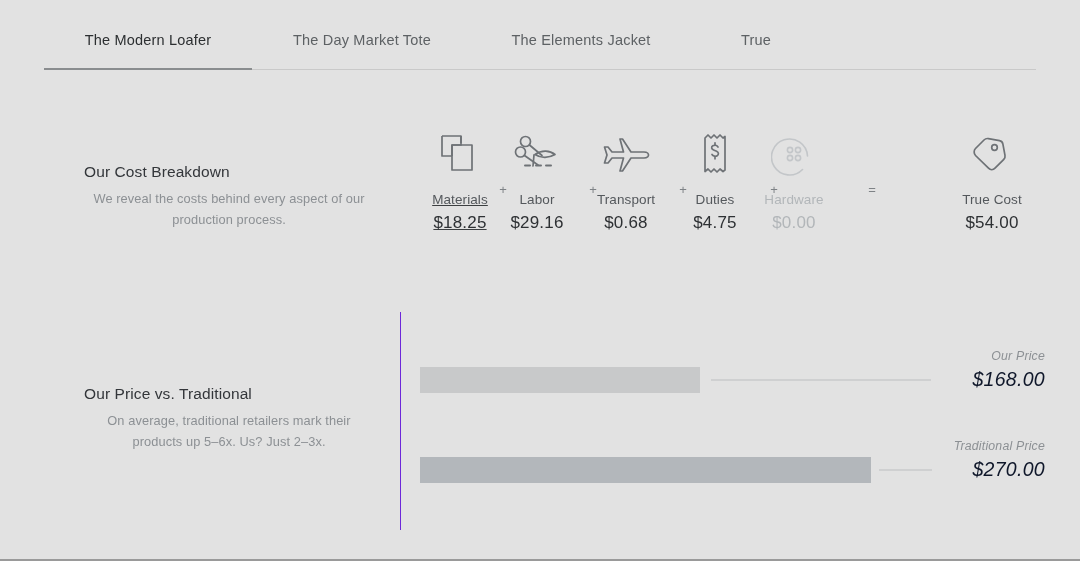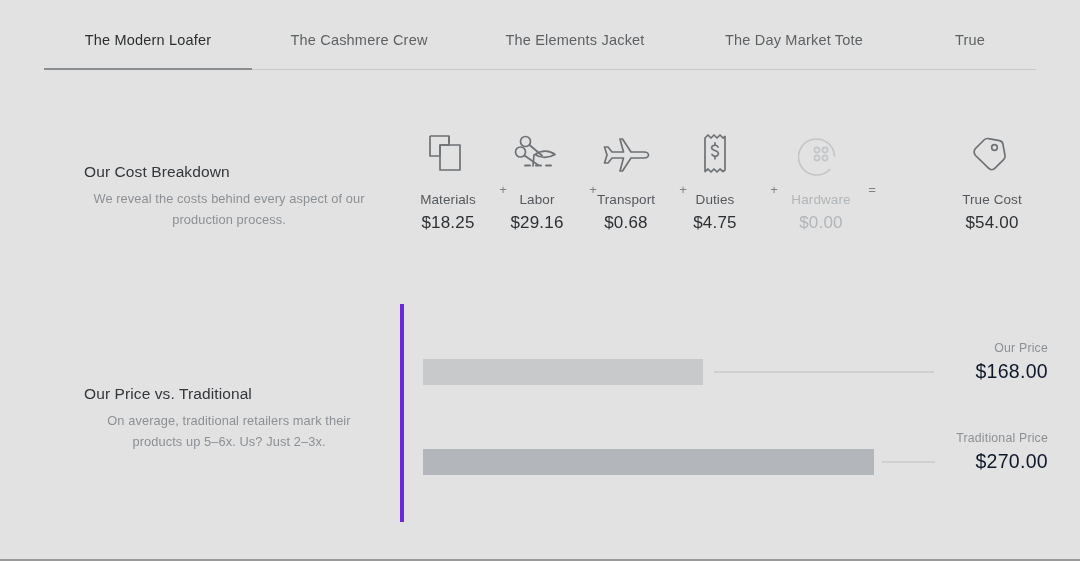--- a/index.html
+++ b/index.html
@@ -129,25 +129,26 @@
     font-size: 13px;
     color: #7e8286;
     width: 14px;
     text-align: center;
   }
 
   
   .price-panel {
     position: absolute;
     left: 400px;
-    top: 304px;
+    top: 312px;
     width: 644px;
     height: 218px;
-    border-left: 4px solid #6d28d9;
+    border-left: 1px solid #6d28d9;
     box-sizing: border-box;
+    font-style: italic;
   }
   .bar-row {
     position: absolute;
     left: 19px;
     width: 625px;
     height: 60px;
   }
   #row-our  { top: 37px; }
   #row-trad { top: 127px; }
 
@@ -192,44 +193,41 @@
 </head>
 <body>
 
 <div class="page">
 
   <div class="tabbar">
     <div class="tabs">
       <div class="tab w1 active">
         <span>The Modern Loafer</span>
       </div>
-      <div class="tab w2">
-        <span>The Cashmere Crew</span>
+      <div class="tab w4">
+        <span>The Day Market Tote</span>
       </div>
       <div class="tab w3">
         <span>The Elements Jacket</span>
-      </div>
-      <div class="tab w4">
-        <span>The Day Market Tote</span>
       </div>
       <div class="tab w5">
         <span>True</span>
       </div>
     </div>
     <div class="tab-underline"></div>
   </div>
 
   <div class="sect-label" id="cost-label">
     <div class="title">Our Cost Breakdown</div>
     <div class="desc">We reveal the costs behind every aspect of our production process.</div>
   </div>
 
   <div class="cost-row">
 
-    <div class="cost-item" style="left:0px;">
+    <div class="cost-item" style="left:12px;text-decoration:underline;">
       <div class="cost-icon">
         <svg class="icon-svg" width="42" height="44" viewBox="0 0 42 44" fill="none" stroke="#6e7276" stroke-width="1.7" stroke-linejoin="round">
           <path d="M3 4 H22 V11"></path>
           <path d="M3 4 V24 H13"></path>
           <path d="M13 24 V13 H22 V4"></path>
           <path d="M13 13 H33 V38 H13 Z"></path>
         </svg>
       </div>
       <div class="cost-name">Materials</div>
       <div class="cost-val">$18.25</div>
@@ -273,21 +271,21 @@
           <path d="M21 16 C20 14.4 17.5 13.8 15.8 14.8 C14 15.9 14.4 18.2 16.6 19 L19.6 20.2 C21.8 21.2 22 23.6 20.2 24.7 C18.5 25.8 16 25.2 15 23.5"></path>
           <path d="M18 11.8 V13.9"></path>
           <path d="M18 25.6 V27.8"></path>
         </svg>
       </div>
       <div class="cost-name">Duties</div>
       <div class="cost-val">$4.75</div>
     </div>
     <div class="op" style="left:371px;">+</div>
 
-    <div class="cost-item muted" style="left:373px;">
+    <div class="cost-item muted" style="left:346px;">
       <div class="cost-icon">
         <svg class="icon-svg" width="46" height="46" viewBox="0 0 46 46" fill="none" stroke="#c3c6c9" stroke-width="1.6" stroke-linecap="round">
           <path d="M31.5 38.5 A18 18 0 1 1 36.5 25"></path>
           <circle cx="19" cy="19" r="2.6"></circle>
           <circle cx="27" cy="19" r="2.6"></circle>
           <circle cx="19" cy="27" r="2.6"></circle>
           <circle cx="27" cy="27" r="2.6"></circle>
         </svg>
       </div>
       <div class="cost-name">Hardware</div>

